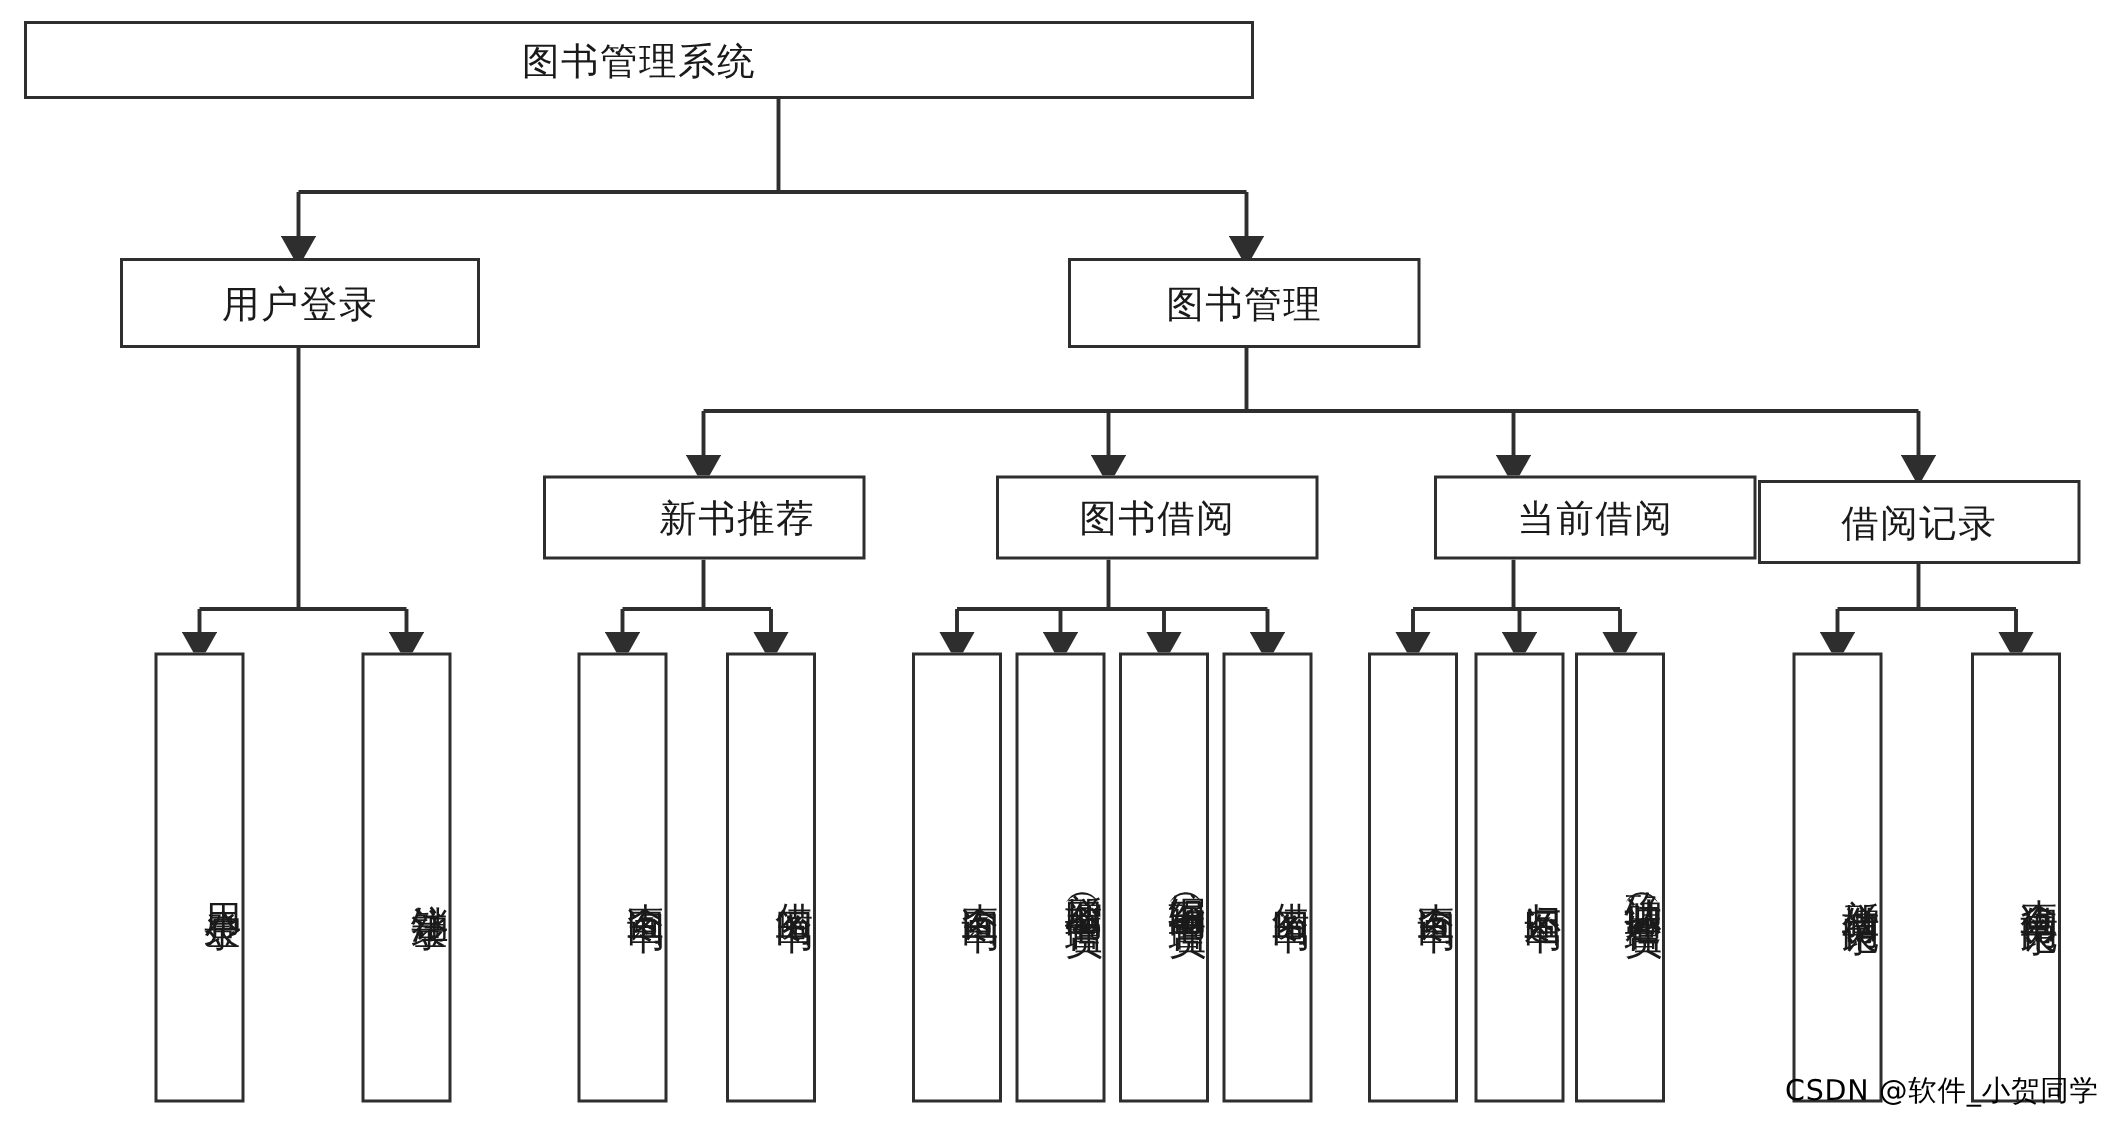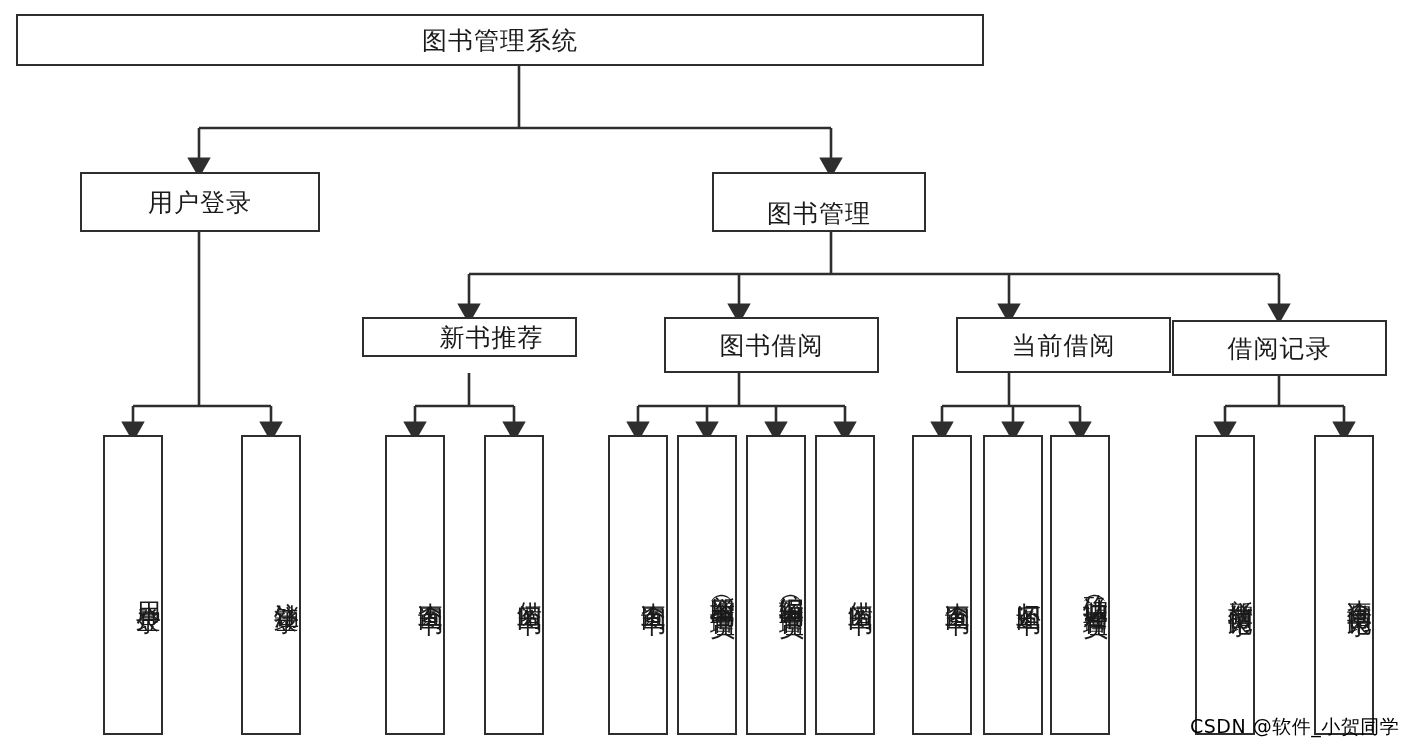--- a/index.html
+++ b/index.html
@@ -109,32 +109,32 @@
       <path d="M1013,406 L1013,424" marker-end="url(#arrow)"></path>
       <path d="M1080,406 L1080,424" marker-end="url(#arrow)"></path>
 
       <path d="M1279,373 L1279,406"></path>
       <path d="M1225,406 L1344,406"></path>
       <path d="M1225,406 L1225,424" marker-end="url(#arrow)"></path>
       <path d="M1344,406 L1344,424" marker-end="url(#arrow)"></path>
     </g>
   </svg>
 
-  <div class="node h" style="left: 16px; top: 14px; width: 968px; height: 52px;">
+  <div class="node h" style="left: 16px; top: 14px; width: 820px; height: 52px;">
     <span>图书管理系统</span>
   </div>
 
   <div class="node h" style="left: 80px; top: 172px; width: 240px; height: 60px;">
     <span>用户登录</span>
   </div>
-  <div class="node h" style="left: 712px; top: 172px; width: 214px; height: 60px; align-items: flex-end;">
+  <div class="node h" style="left: 712px; top: 172px; width: 235px; height: 60px;">
     <span>图书管理</span>
   </div>
 
-  <div class="node h" style="left: 362px; top: 317px; width: 215px; height: 40px; padding-left: 44px;">
+  <div class="node h" style="left: 362px; top: 317px; width: 215px; height: 56px; padding-left: 44px;">
     <span>新书推荐</span>
   </div>
   <div class="node h" style="left: 632px; top: 317px; width: 215px; height: 56px; margin-left: 32px;">
     <span>图书借阅</span>
   </div>
   <div class="node h" style="left: 956px; top: 317px; width: 215px; height: 56px;">
     <span>当前借阅</span>
   </div>
   <div class="node h" style="left: 1172px; top: 320px; width: 215px; height: 56px;">
     <span>借阅记录</span>

